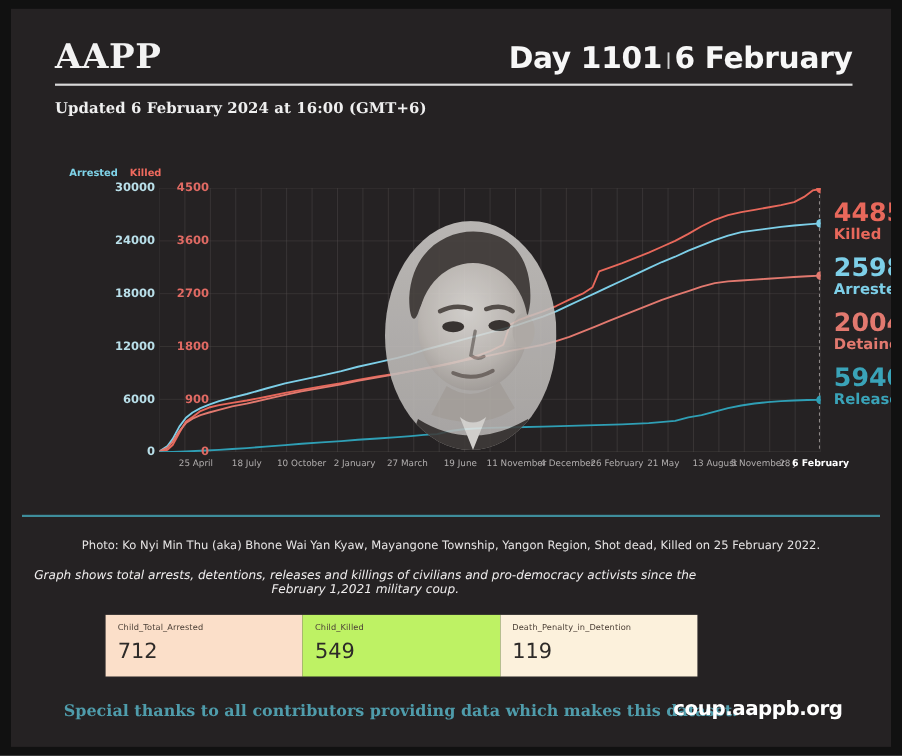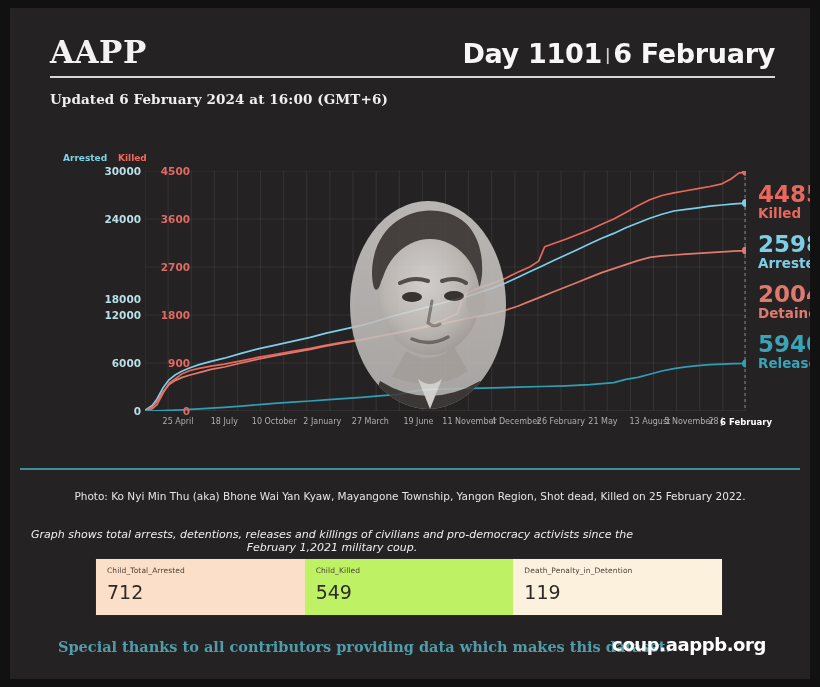--- a/index.html
+++ b/index.html
@@ -129,33 +129,33 @@
   }
 
   
   .cap-photo {
     position: absolute; left: 0; top: 482px; width: 800px;
     text-align: center;
     font-size: 10.5px; color: #e6e4e4;
     font-family: "DejaVu Sans", sans-serif;
   }
   .cap-graph {
-    position: absolute; left: 0; top: 520px; width: 644px;
+    position: absolute; left: 0; top: 508px; width: 644px;
     text-align: center;
     font-size: 11px; color: #f0eeee;
     font-style: italic;
     font-family: "DejaVu Sans", sans-serif;
   }
 
   
   .stats {
     position: absolute;
     left: 86px; top: 551px;
     display: flex;
-    width: 626px; height: 56px;
+    width: 538px; height: 56px;
     box-shadow: 0 0 0 1px #2a2728;
   }
   .stat {
     flex: 1 1 0;
     padding: 7px 11px 0 11px;
     position: relative;
   }
   .stat .k {
     font-size: 7.5px;
     color: #4b3f36;
@@ -287,21 +287,21 @@
             <path d="M62 138 q18 8 36 -2" stroke="#7a716c" stroke-width="3.5" fill="none" stroke-linecap="round"></path>
 
             <path d="M56 150 q24 16 48 -4 l14 24 q-30 22 -76 6 Z" fill="#b5b0ab"></path>
             <path d="M30 180 q48 30 100 0 l10 28 H20 Z" fill="#3f3b39"></path>
             <path d="M68 178 l12 30 l12 -30 q-12 10 -24 0 Z" fill="#e8e6e3"></path>
           </svg>
         </div>
       <div class="ylab arr" style="top: 240px;">0</div>
           <div class="ylab arr" style="top: 192px;">6000</div>
           <div class="ylab arr" style="top: 144px;">12000</div>
-          <div class="ylab arr" style="top: 96px; margin-top: 32px;">18000</div>
+          <div class="ylab arr" style="top: 96px;">18000</div>
           <div class="ylab arr" style="top: 48px;">24000</div>
           <div class="ylab arr" style="top: 0px;">30000</div>
           <div class="ylab kil" style="top: 240px;">0</div>
           <div class="ylab kil" style="top: 192px;">900</div>
           <div class="ylab kil" style="top: 144px;">1800</div>
           <div class="ylab kil" style="top: 96px;">2700</div>
           <div class="ylab kil" style="top: 48px;">3600</div>
           <div class="ylab kil" style="top: 0px;">4500</div>
           <div class="xlab" style="left: 33.055px;">25 April</div>
           <div class="xlab" style="left: 79.332px;">18 July</div>

